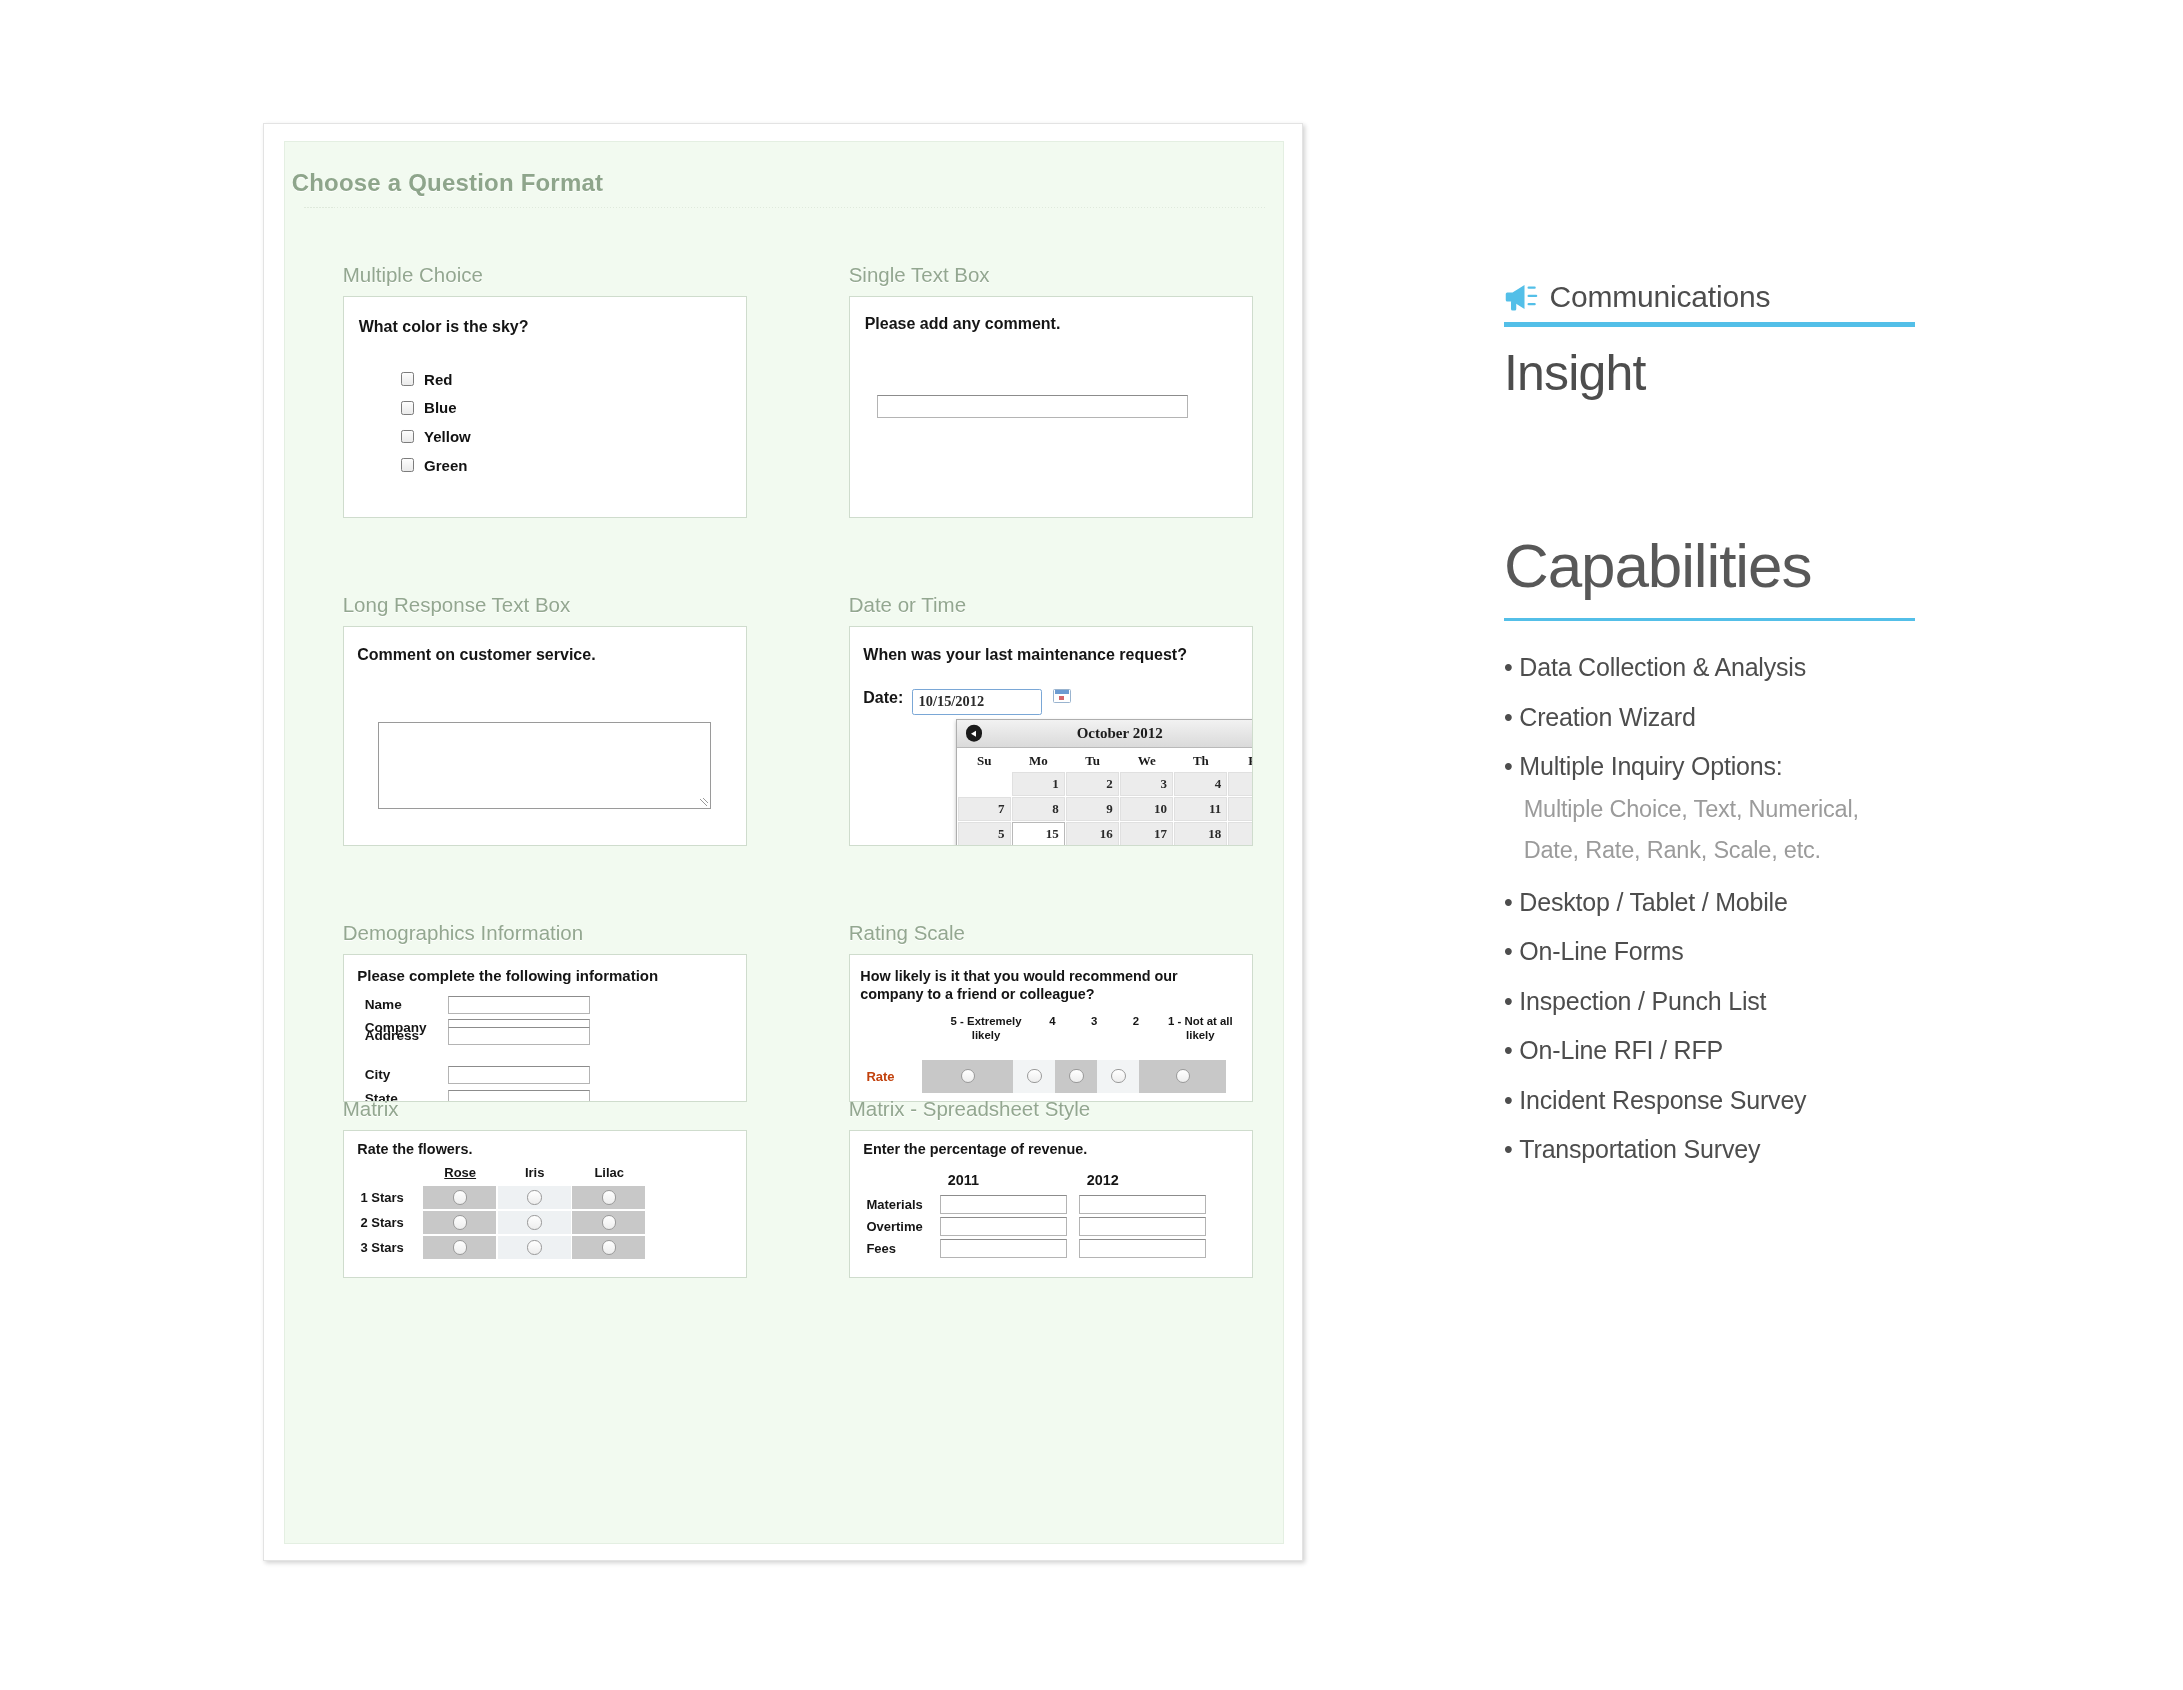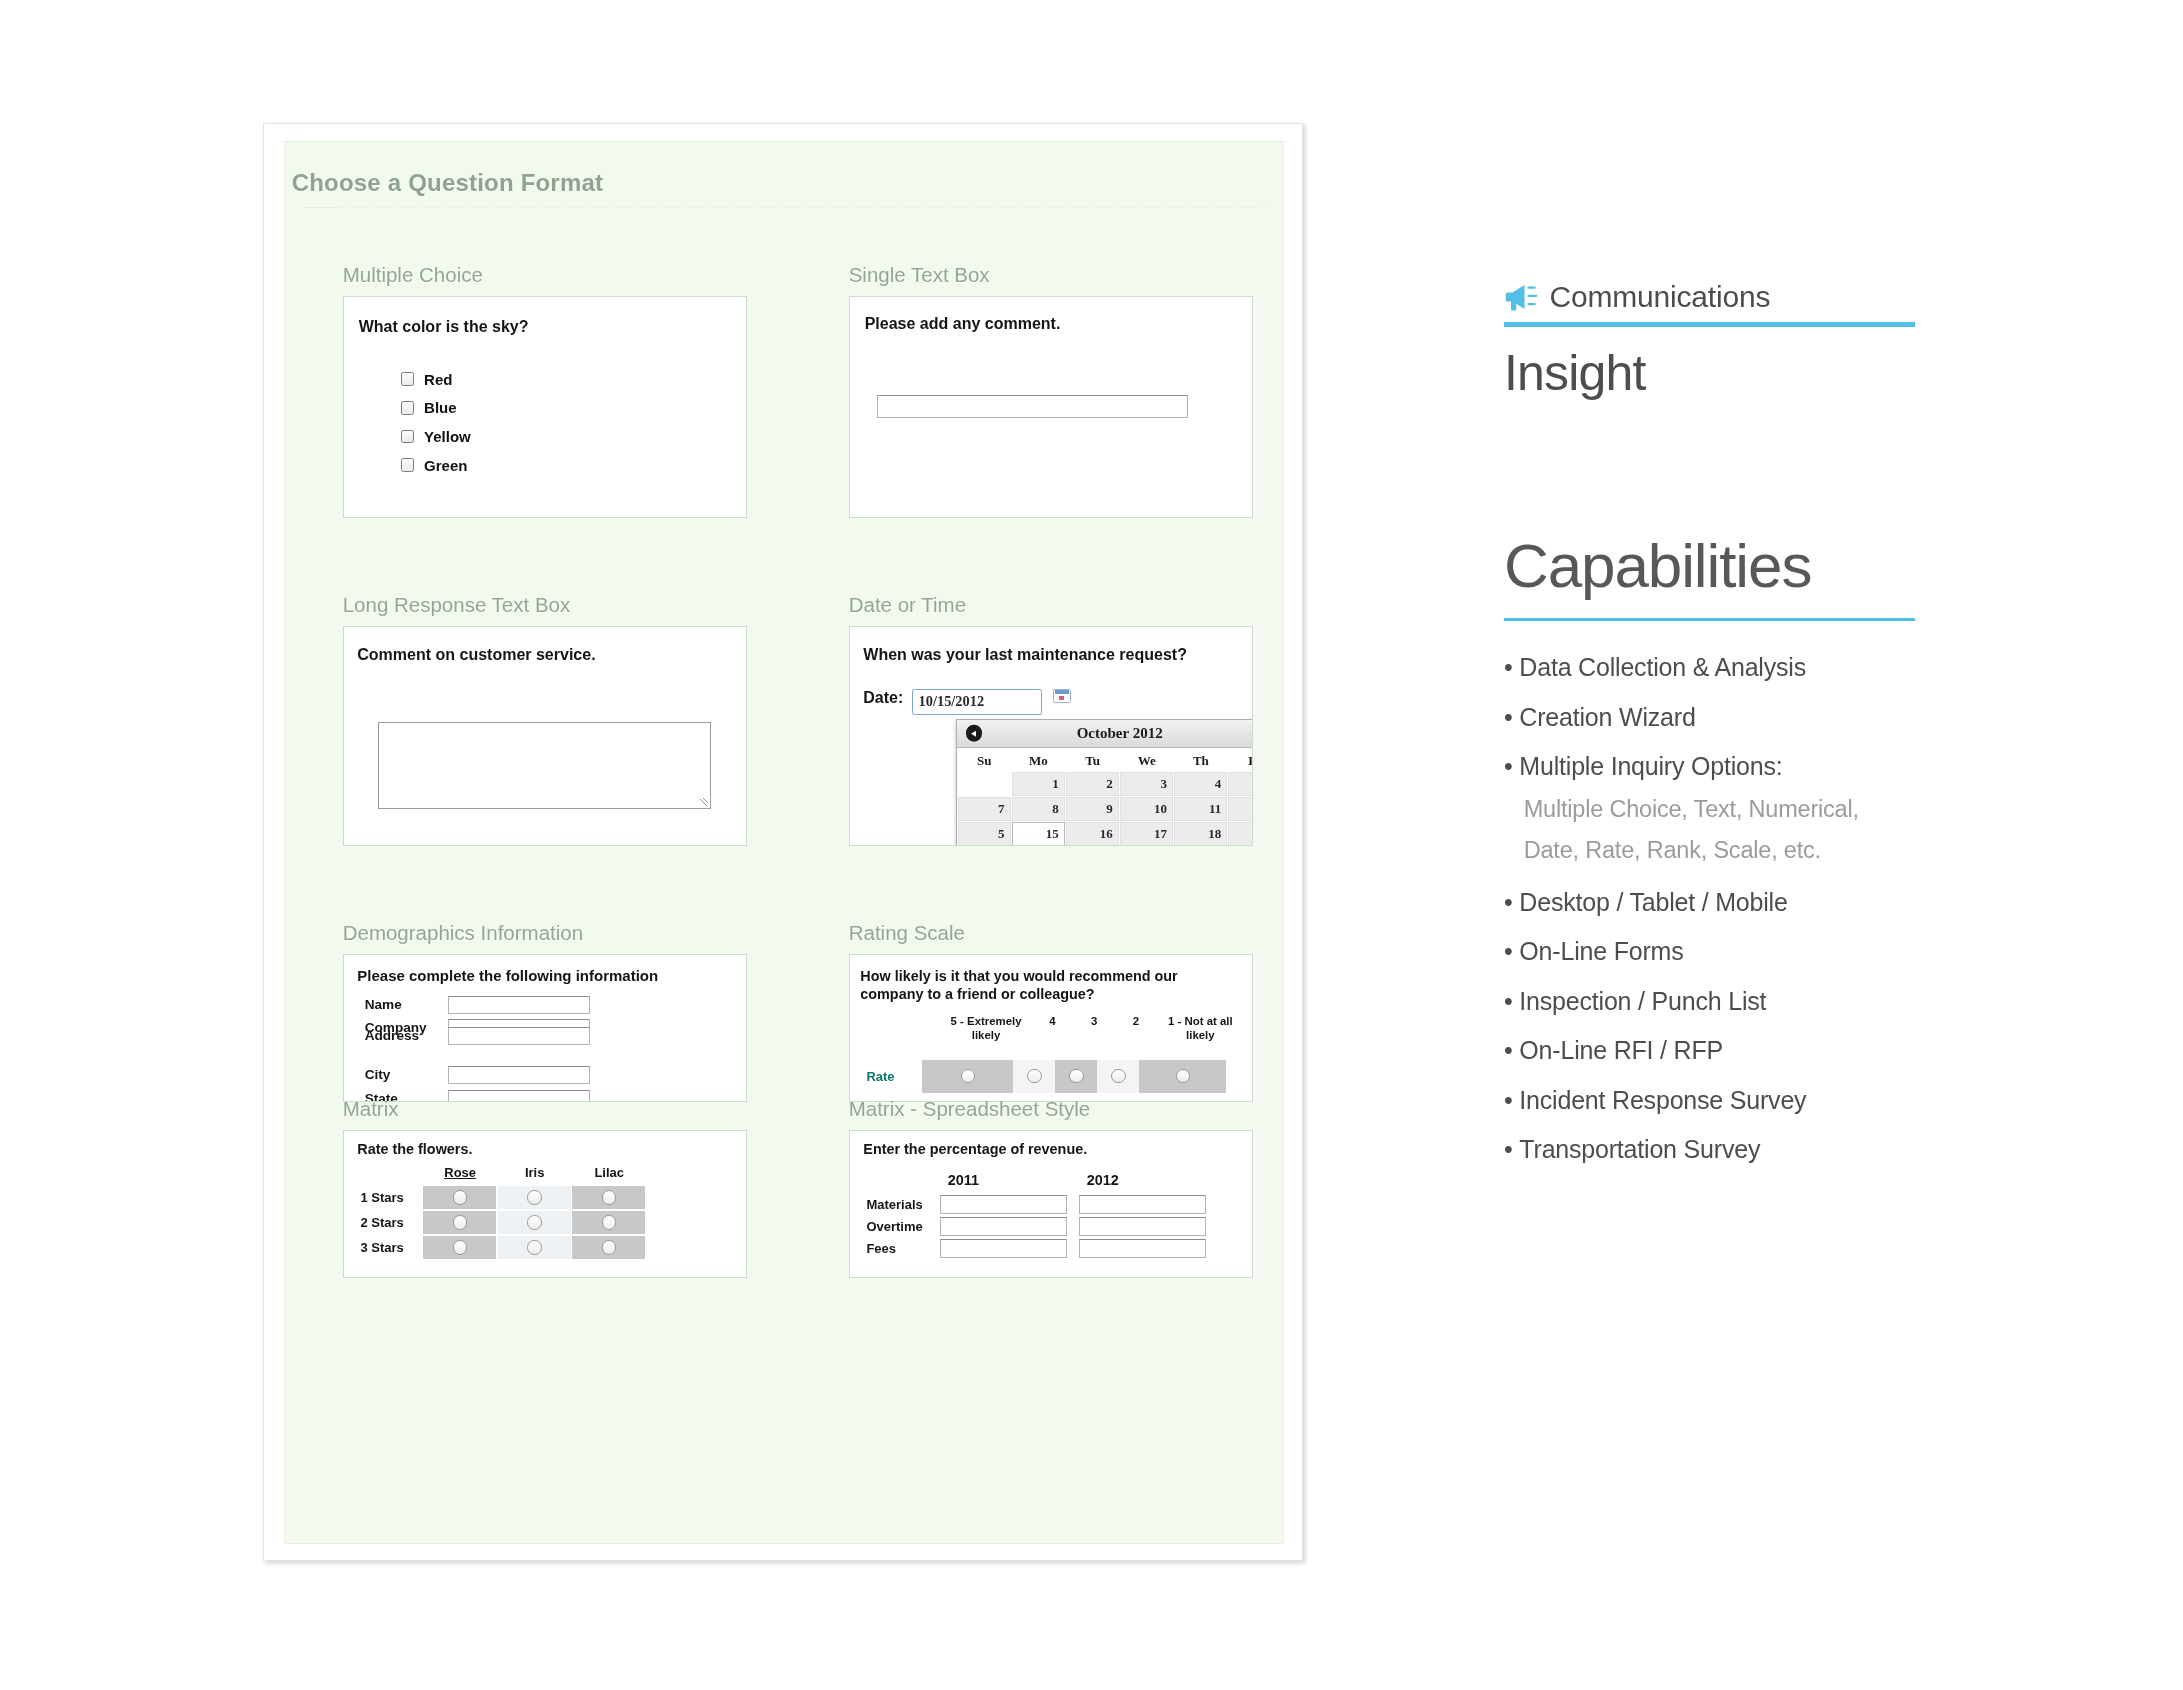--- a/index.html
+++ b/index.html
@@ -152,21 +152,21 @@
   .dg-inp{width:142px;height:18px;}
 
   
   .rs-card{width:404px;height:148px;}
   .rs-heads{position:absolute;left:91px;top:59px;width:303px;display:flex;}
   .rs-head{
     font-size:11.4px;font-weight:bold;color:#151515;text-align:center;
     line-height:1.25;
   }
   .rs-rowwrap{position:absolute;left:16.7px;top:105px;display:flex;align-items:center;}
-  .rs-rowlab{font-size:13px;font-weight:bold;color:#0f766e;width:56px;}
+  .rs-rowlab{font-size:13px;font-weight:bold;color:#c2410c;width:56px;}
   .rs-cells{display:flex;}
   .rs-cell{
     height:33px;display:flex;align-items:center;justify-content:center;
   }
   .rs-cell.dark{background:#c8c8c8;}
   .rs-cell.light{background:#f2f4f5;}
   .rad{
     width:14.4px;height:14.4px;border-radius:50%;border:0.8px solid #9a9a9a;
     background:linear-gradient(#ffffff,#ededed);box-sizing:border-box;
   }

